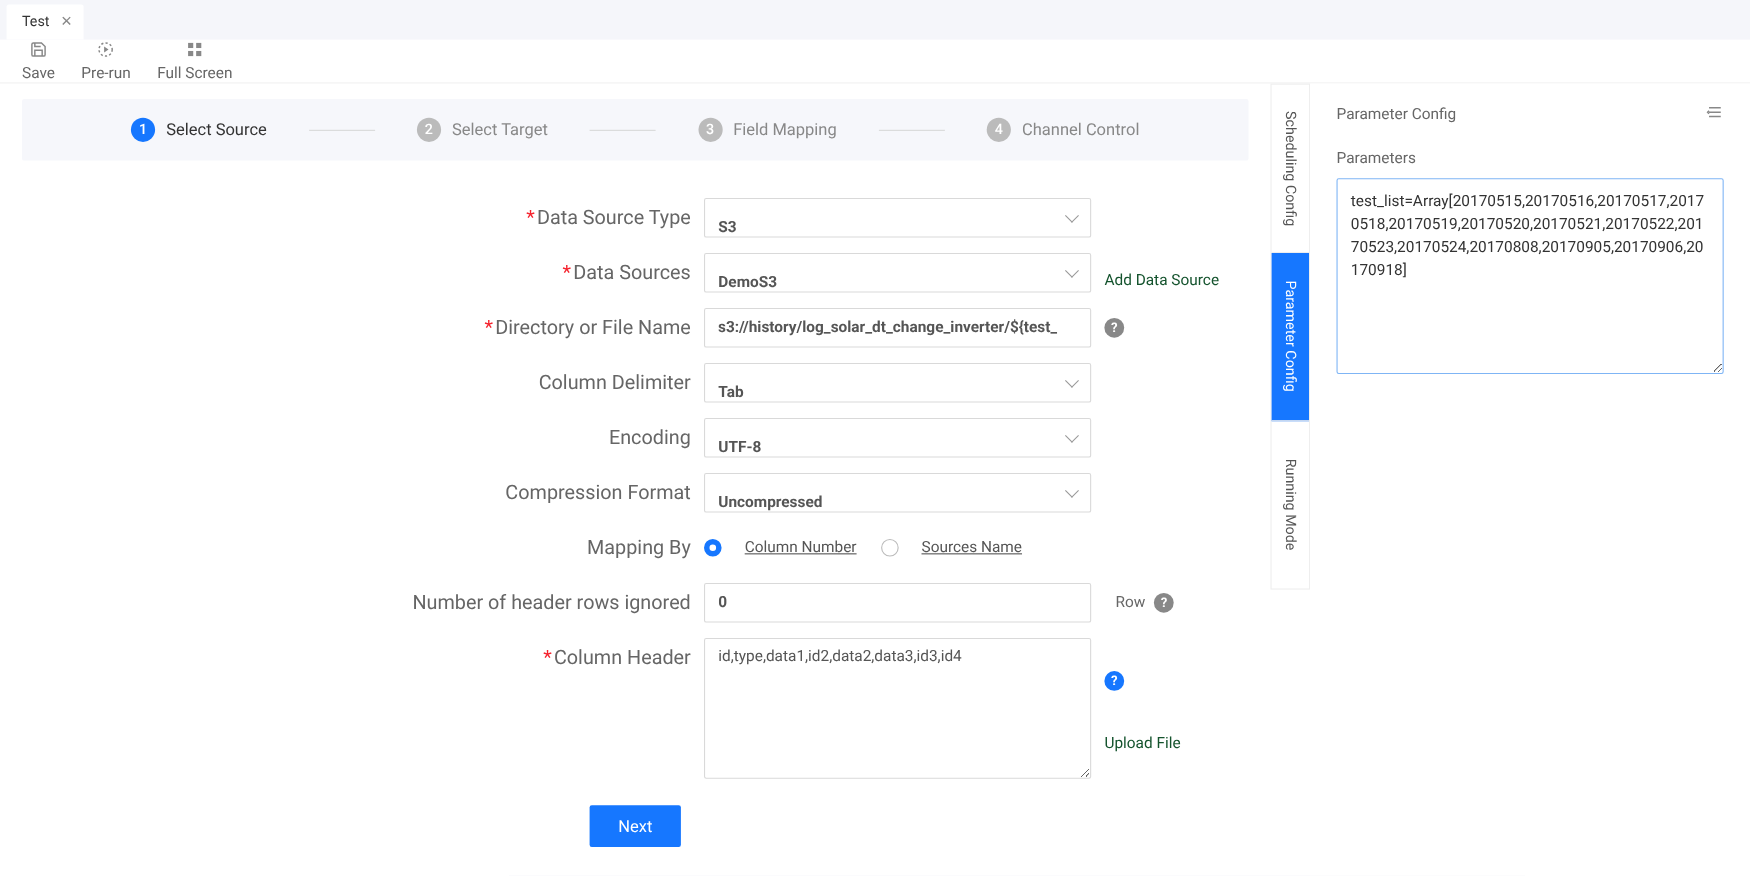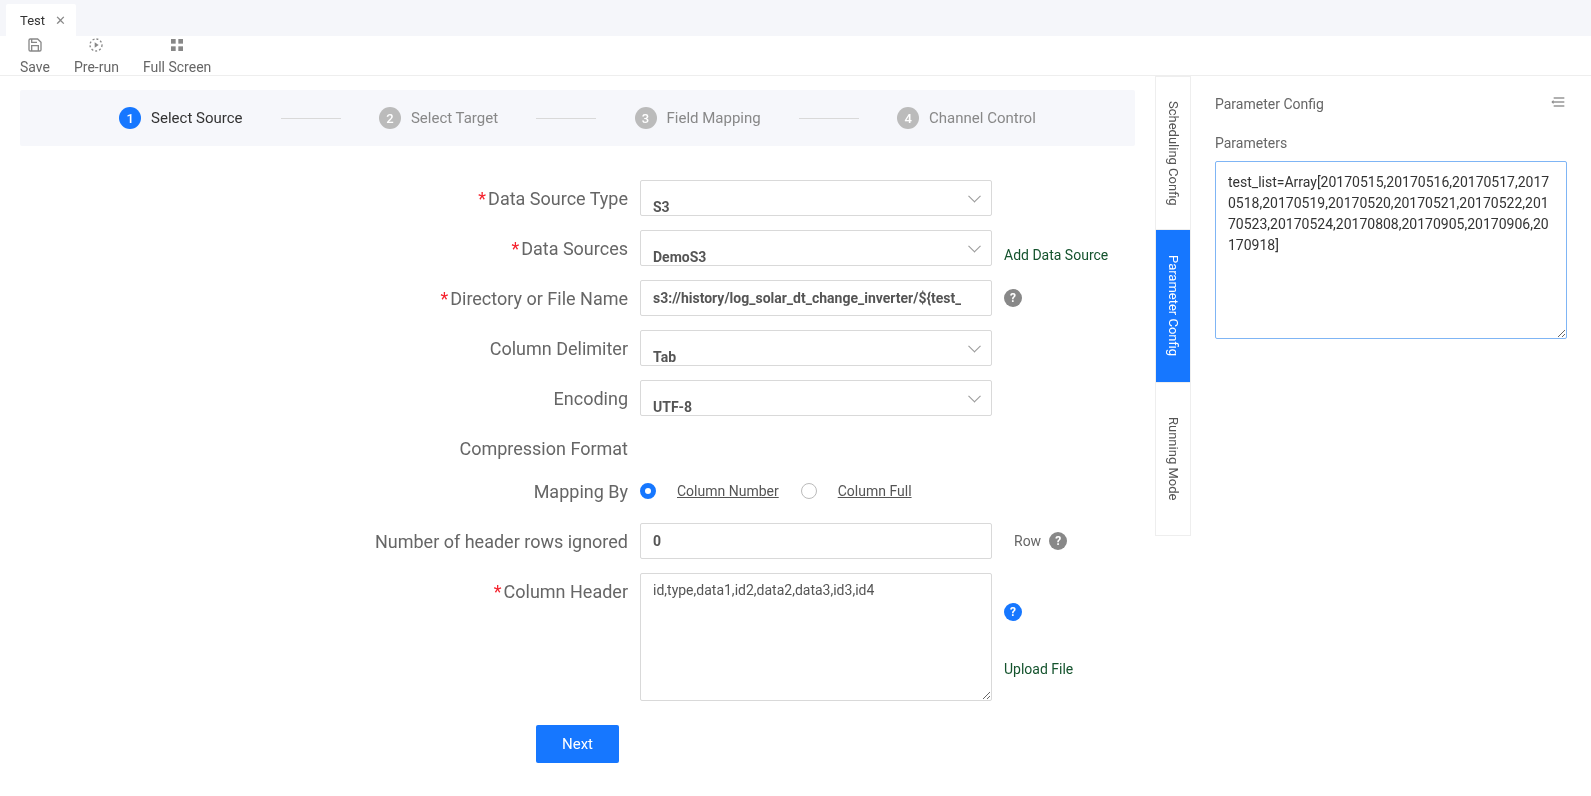--- a/index.html
+++ b/index.html
@@ -166,33 +166,38 @@
         <div class="label"><span>Encoding</span></div>
         <div class="control">
           <div class="select">
               <span>UTF-8</span>
             </div>
         </div>
       </div>
 
       <div class="row">
         <div class="label"><span>Compression Format</span></div>
+        <div class="control">
+          <div class="select">
+              <span>Uncompressed</span>
+            </div>
+        </div>
       </div>
 
       <div class="row">
         <div class="label"><span>Mapping By</span></div>
         <div class="control">
           <div class="radio-group">
             <div class="radio checked">
               <span class="dot"></span>
               <span>Column Number</span>
             </div>
             <div class="radio">
               <span class="dot"></span>
-              <span>Column Full</span>
+              <span>Sources Name</span>
             </div>
           </div>
         </div>
       </div>
 
       <div class="row">
         <div class="label"><span>Number of header rows ignored</span></div>
         <div class="control">
           <input class="input" value="0" style="">
           <span class="row-suffix">

